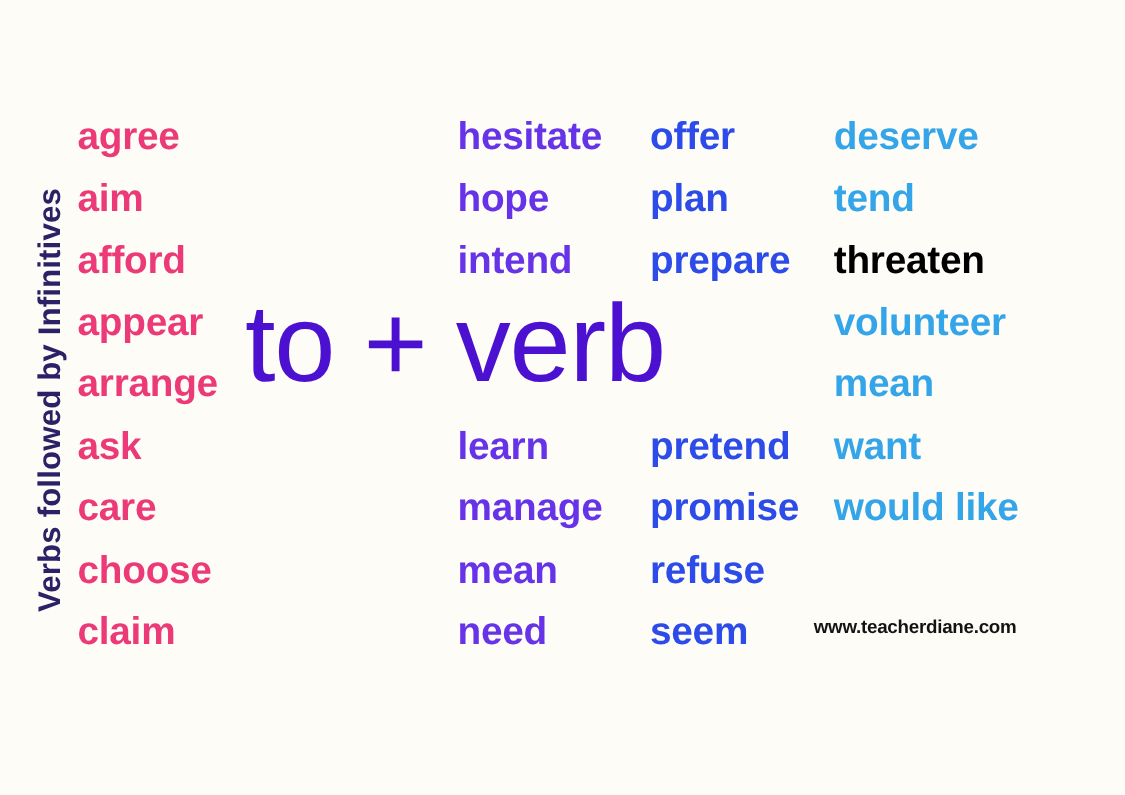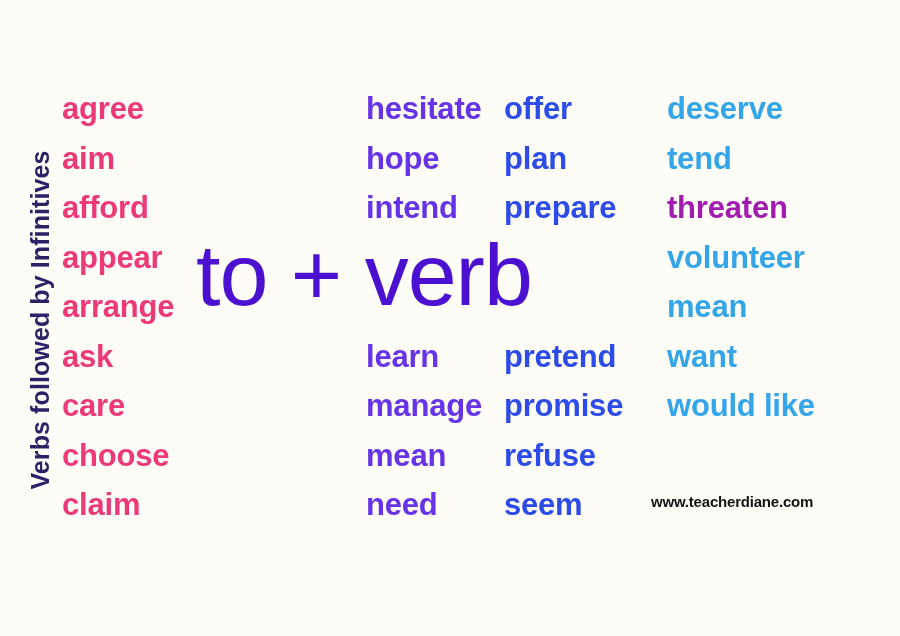--- a/index.html
+++ b/index.html
@@ -74,21 +74,21 @@
     letter-spacing: -0.2px;
   }
   .vword.blank {
     color: transparent;
   }
 
   
   #col-0 { left: 6px; }
   #col-1 { left: 132px; }
   #col-2 { left: 310px; }
-  #col-3 { left: 448px; }
+  #col-3 { left: 464px; }
   #col-4 { left: 611px; }
 
   
   #center-phrase {
     position: absolute;
     left: 196px;
     top: 222px;
     font-family: "Liberation Sans", sans-serif;
     font-weight: normal;
     font-size: 88px;
@@ -152,21 +152,21 @@
         <div class="vword blank" style="color: rgb(44, 75, 232);">&nbsp;</div>
         <div class="vword blank" style="color: rgb(44, 75, 232);">&nbsp;</div>
         <div class="vword" style="color: rgb(44, 75, 232);">pretend</div>
         <div class="vword" style="color: rgb(44, 75, 232);">promise</div>
         <div class="vword" style="color: rgb(44, 75, 232);">refuse</div>
         <div class="vword" style="color: rgb(44, 75, 232);">seem</div>
       </div>
     <div class="vcol" id="col-4">
         <div class="vword" style="color: rgb(51, 165, 232);">deserve</div>
         <div class="vword" style="color: rgb(51, 165, 232);">tend</div>
-        <div class="vword" style="color: #a21caf;">threaten</div>
+        <div class="vword" style="color: #000000;">threaten</div>
         <div class="vword" style="color: rgb(51, 165, 232);">volunteer</div>
         <div class="vword" style="color: rgb(51, 165, 232);">mean</div>
         <div class="vword" style="color: rgb(51, 165, 232);">want</div>
         <div class="vword" style="color: rgb(51, 165, 232);">would like</div>
         <div class="vword blank" style="color: rgb(51, 165, 232);">&nbsp;</div>
         <div class="vword blank" style="color: rgb(51, 165, 232);">&nbsp;</div>
       </div>
   </div>
 
   <div id="center-phrase" style="color: rgb(75, 16, 208);">to + verb</div>

